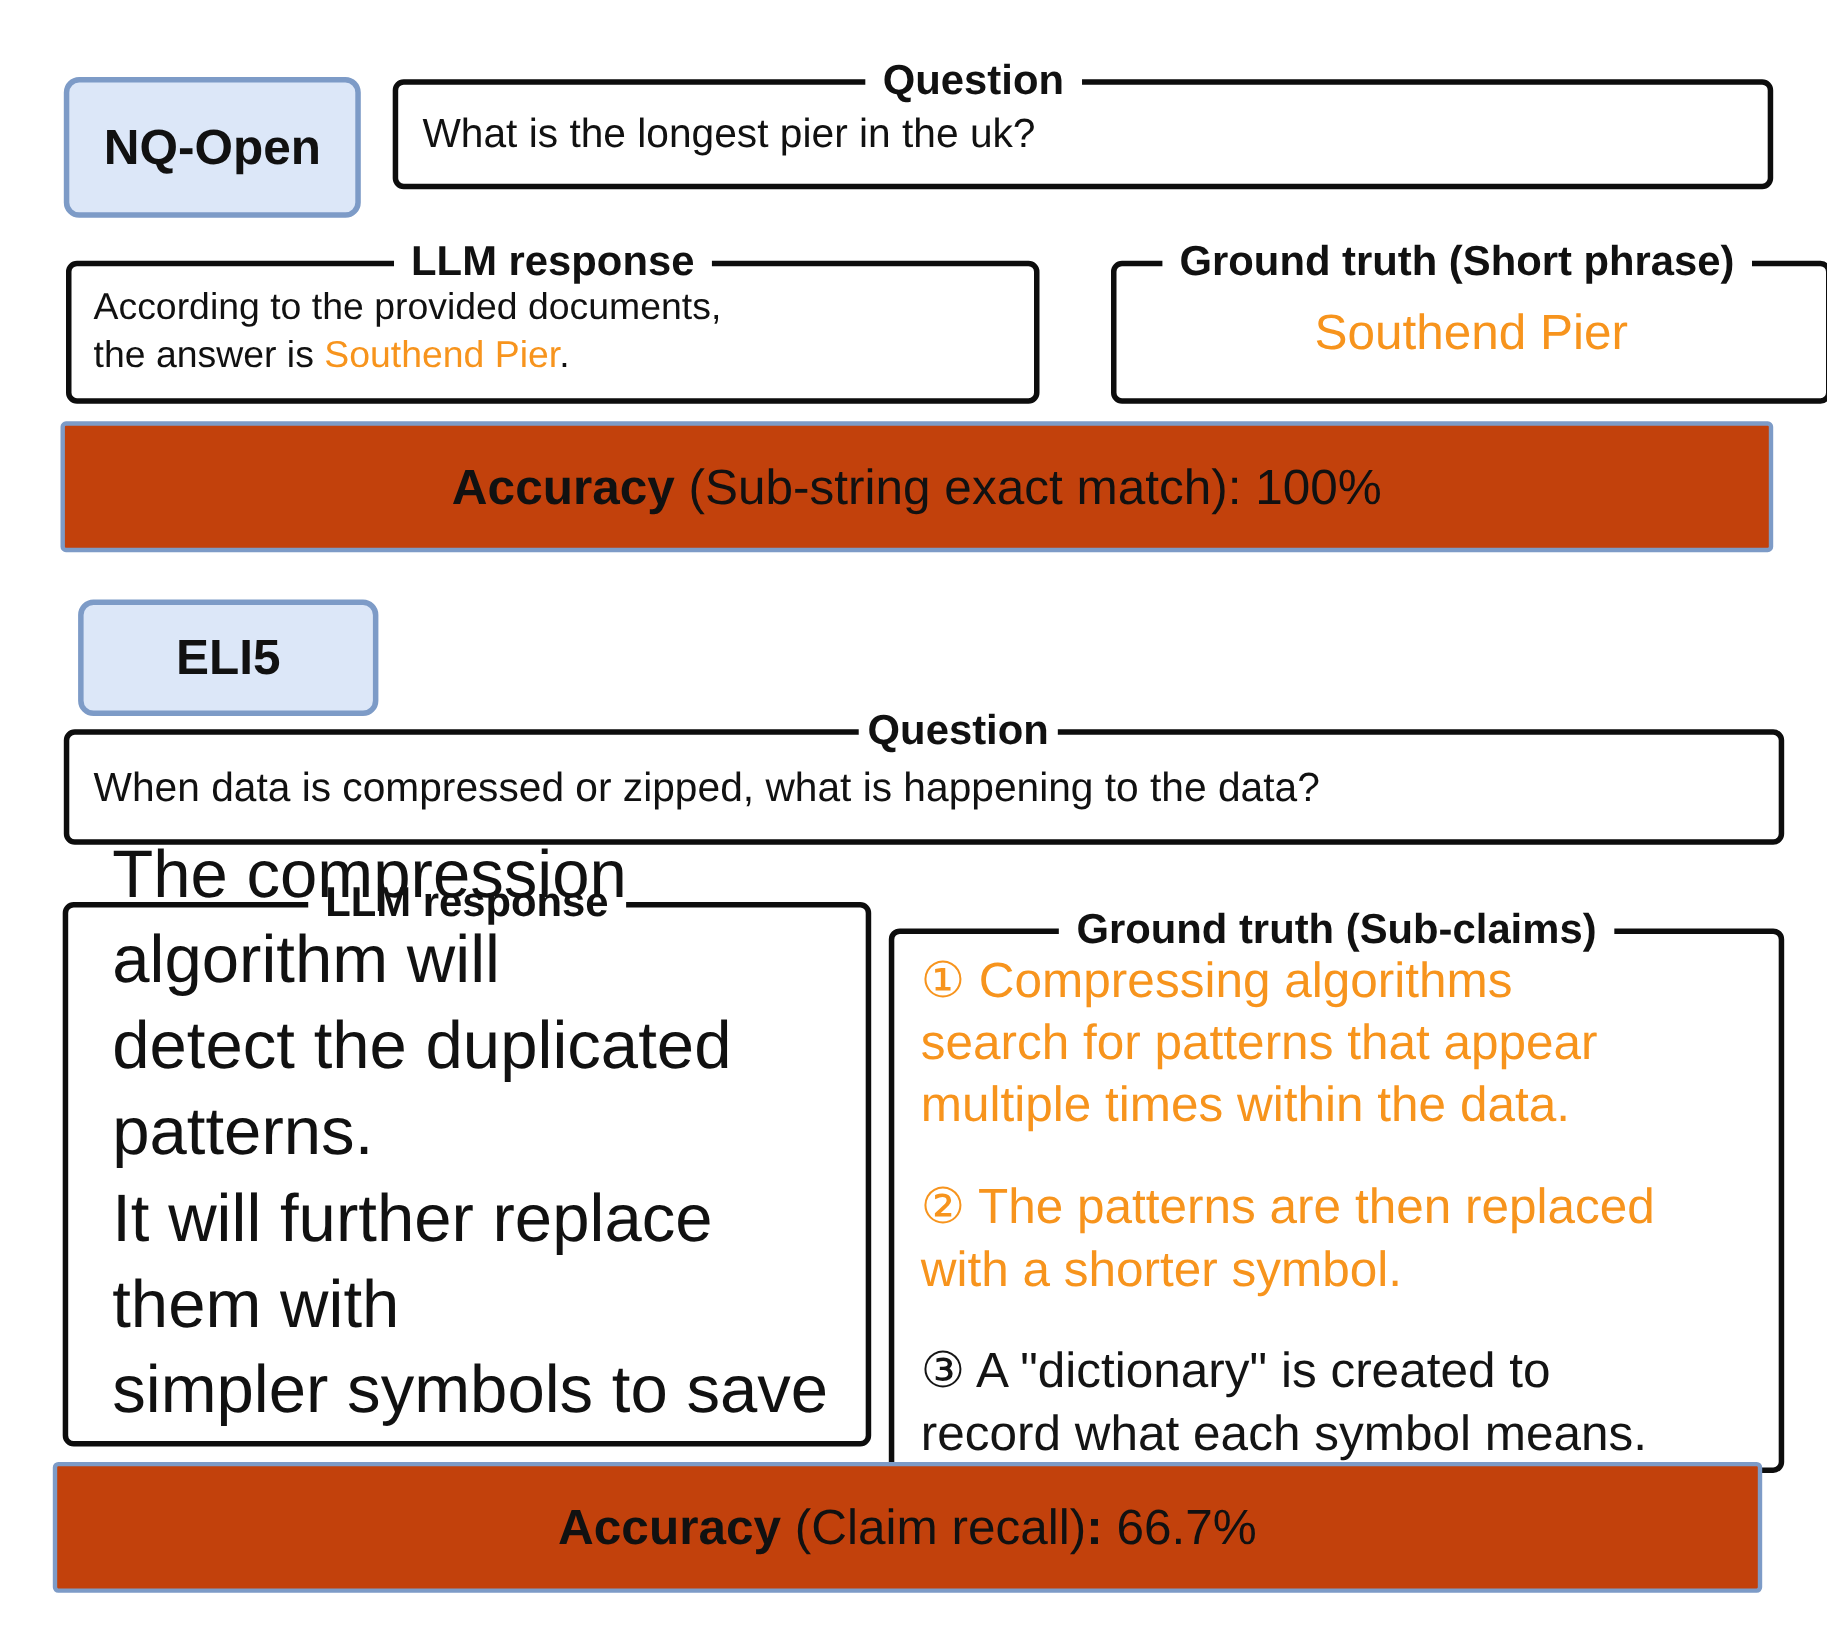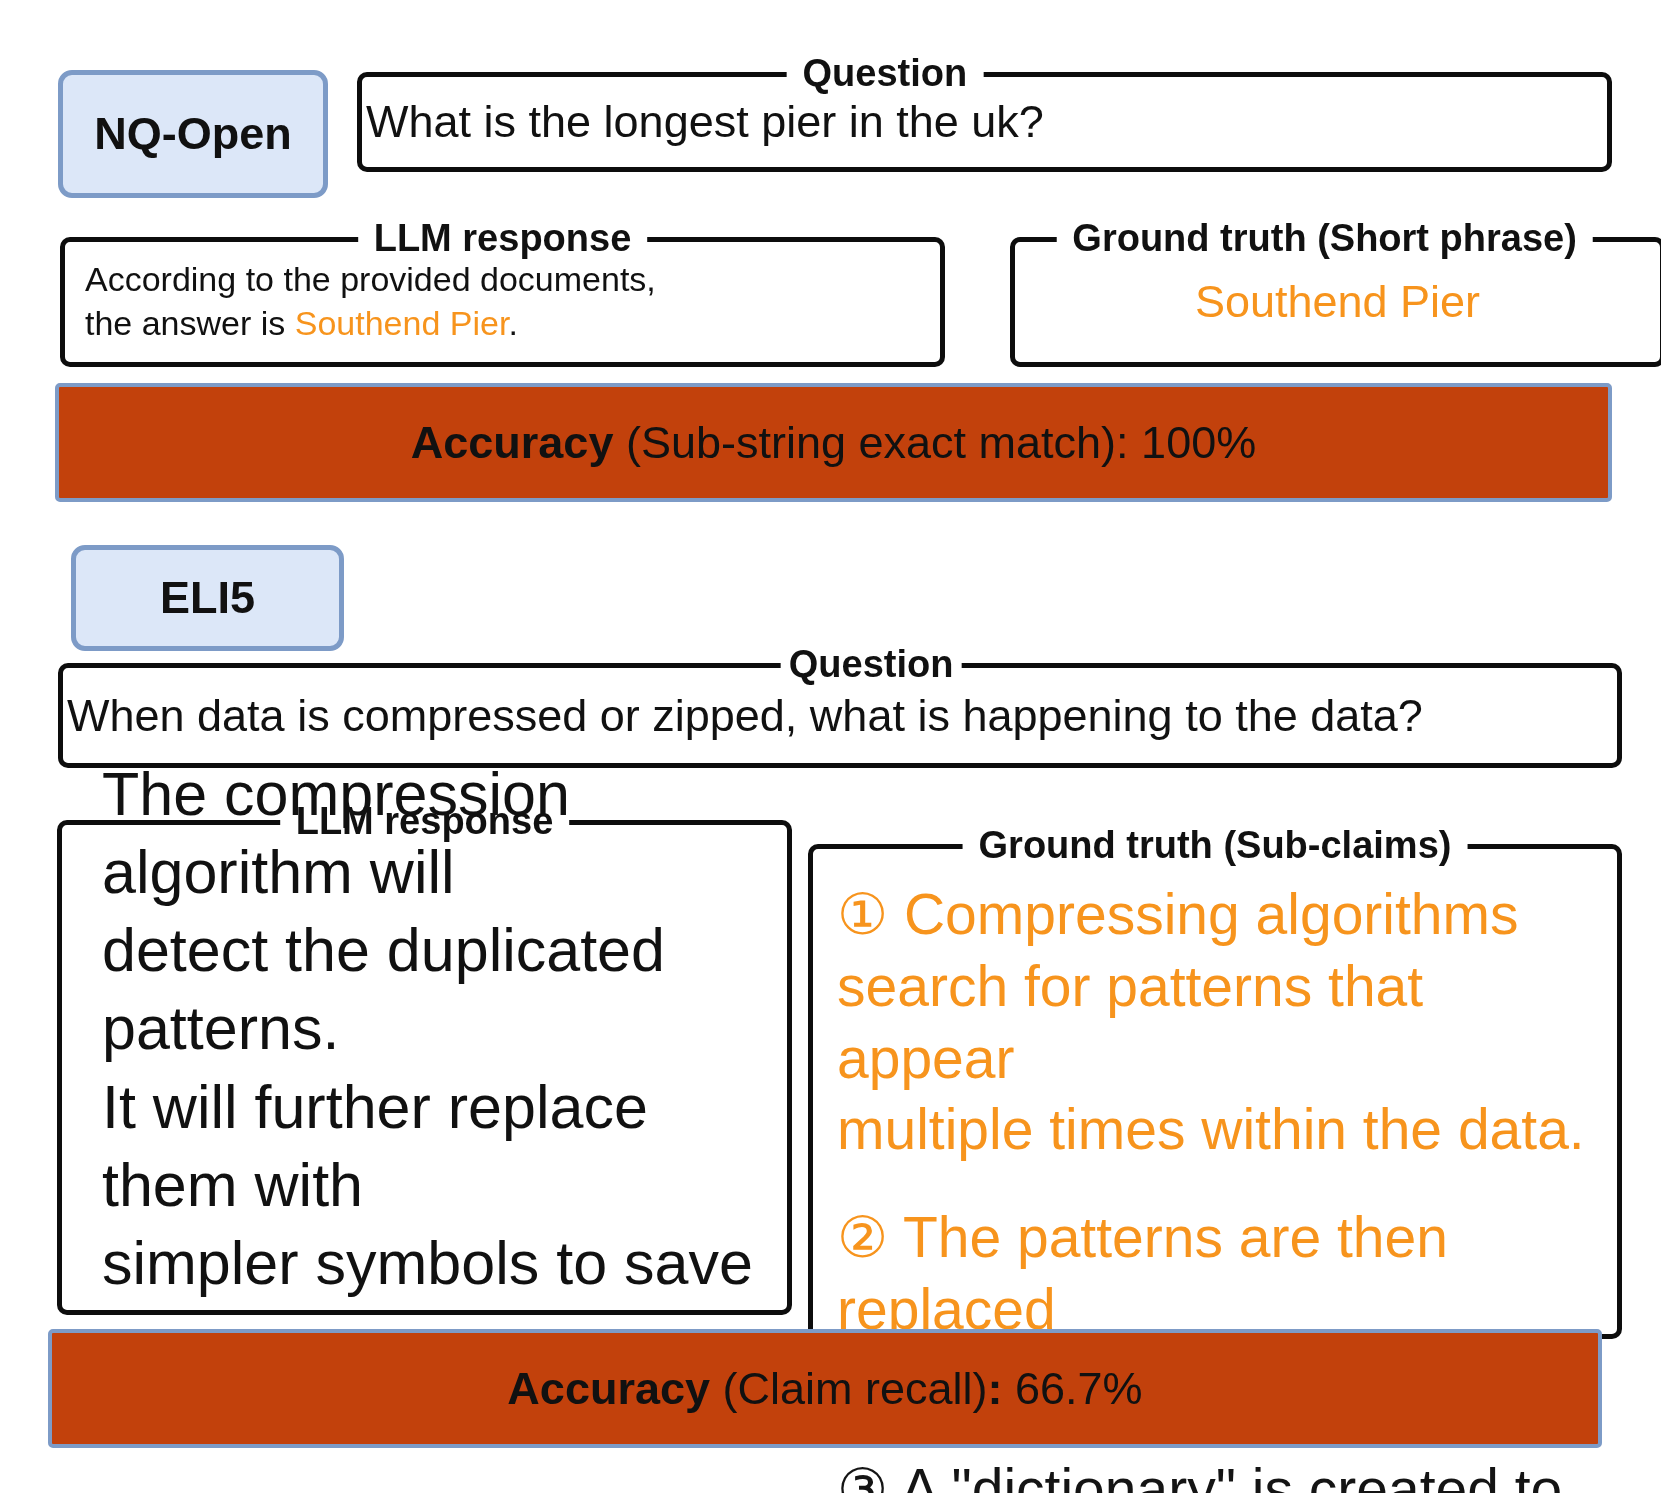--- a/index.html
+++ b/index.html
@@ -17,41 +17,41 @@
     position:absolute;border:5px solid #0d0d0d;border-radius:10px;
     background:#ffffff;box-sizing:border-box;
   }
   .box-label{
     position:absolute;top:-26px;transform:translateX(-50%);
     background:#ffffff;padding:0 16px;font-weight:bold;font-size:38px;
     white-space:nowrap;line-height:44px;
   }
   .q-text{
     position:absolute;inset:0;display:flex;align-items:center;
-    padding-left:4px;font-size:45px;
+    padding-left:22px;font-size:37px;
   }
   .resp-text{
     position:absolute;inset:0;display:flex;flex-direction:column;justify-content:center;
     padding-left:20px;font-size:34px;line-height:1.28;
   }
   .center-text{
     position:absolute;inset:0;display:flex;align-items:center;justify-content:center;
     font-size:45px;
   }
   .bar{
     position:absolute;display:flex;align-items:center;justify-content:center;
     background:#c2410c;border:4px solid #7D9BC7;border-radius:5px;
     font-size:45px;box-sizing:border-box;white-space:pre;
   }
   .bold{font-weight:bold;}
   .pre-lines{white-space:pre-line;}
   .claims{
     position:absolute;inset:0;padding:14px 10px 0 24px;box-sizing:border-box;
   }
-  .claims p{margin:16px 0 36px 0;font-size:57px;line-height:1.26;}
+  .claims p{margin:0 0 36px 0;font-size:45px;line-height:1.26;}
   .llm-lines{
     position:absolute;inset:0;display:flex;align-items:center;
     padding-left:40px;font-size:61px;line-height:1.28;box-sizing:border-box;
   }
 </style>
 </head>
 <body>
 
 <div class="chip" style="left:58px;top:70px;width:270px;height:128px;">
   <span>NQ-Open</span>

